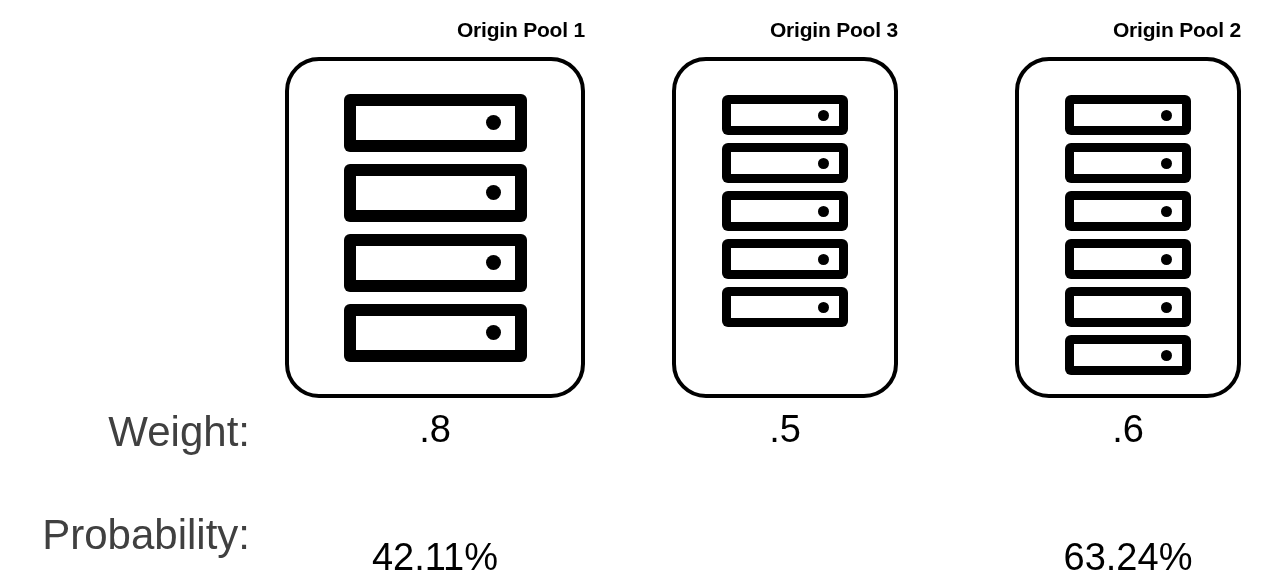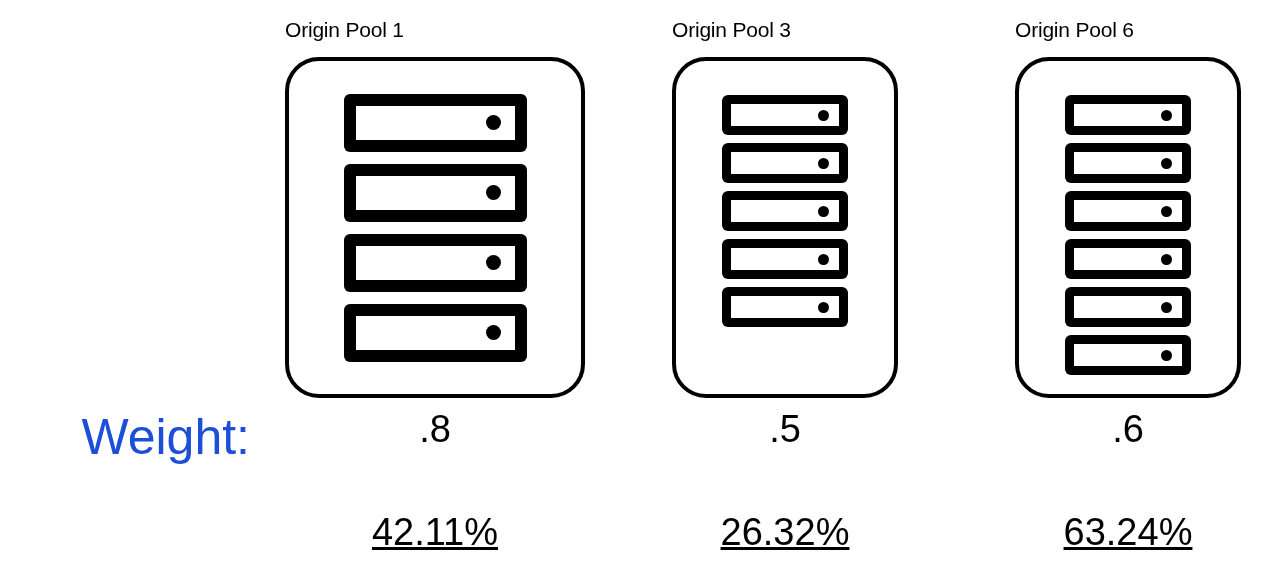--- a/index.html
+++ b/index.html
@@ -25,23 +25,23 @@
   
   .pool {
     position: absolute;
     top: 0;
   }
   .pool-title {
     position: absolute;
     top: 18px;
     left: 0;
     width: 100%;
-    text-align: left;
+    text-align: right;
     font-size: 21px;
-    font-weight: normal;
+    font-weight: bold;
     letter-spacing: -0.2px;
     color: #000;
     white-space: nowrap;
   }
 
   .pool-box {
     position: absolute;
     top: 57px;
     left: 0;
     box-sizing: border-box;
@@ -120,36 +120,36 @@
     left: 9px; right: 9px; top: 9px; bottom: 9px;
   }
   .p3 .server-led {
     width: 11px; height: 11px; margin-right: 10px;
   }
 
   
   .row-label {
     position: absolute;
     text-align: right;
-    font-size: 50px;
-    color: #1d4ed8;
+    font-size: 42px;
+    color: #404040;
     white-space: nowrap;
   }
   .row-value {
     position: absolute;
     text-align: center;
     font-size: 38px;
     color: #000;
     white-space: nowrap;
   }
   #weight-label   { left: 0px;  top: 408px; width: 250px; }
   #prob-label     { left: 0px;  top: 511px; width: 250px; }
 
   .val-w { top: 408px; }
-  .val-p { top: 511px; text-decoration: underline; }
+  .val-p { top: 536px; }
 </style>
 </head>
 <body>
 
 <div id="stage">
 
   <div class="pool p1" style="left:285px; width:300px;">
     <div class="pool-title">Origin Pool 1</div>
     <div class="pool-box" style="width:300px; height:341px;">
       <div class="rack">
@@ -204,21 +204,21 @@
         <div class="server">
           <div class="server-face">
             <div class="server-led"></div>
           </div>
         </div>
       </div>
     </div>
   </div>
 
   <div class="pool p3" style="left:1015px; width:226px;">
-    <div class="pool-title">Origin Pool 6</div>
+    <div class="pool-title">Origin Pool 2</div>
     <div class="pool-box" style="width:226px; height:341px;">
       <div class="rack" style="justify-content:flex-start; padding-top:30px;">
         <div class="server">
           <div class="server-face">
             <div class="server-led"></div>
           </div>
         </div>
         <div class="server">
           <div class="server-face">
             <div class="server-led"></div>
@@ -246,17 +246,17 @@
         </div>
       </div>
     </div>
   </div>
 
   <div class="row-label" id="weight-label">Weight:</div>
   <div class="row-value val-w" style="left:285px; width:300px;">.8</div>
   <div class="row-value val-w" style="left:672px; width:226px;">.5</div>
   <div class="row-value val-w" style="left:1015px; width:226px;">.6</div>
 
+  <div class="row-label" id="prob-label">Probability:</div>
   <div class="row-value val-p" style="left:285px; width:300px;">42.11%</div>
-  <div class="row-value val-p" style="left:672px; width:226px;">26.32%</div>
   <div class="row-value val-p" style="left:1015px; width:226px;">63.24%</div>
 
 </div>
 
 </body></html>

